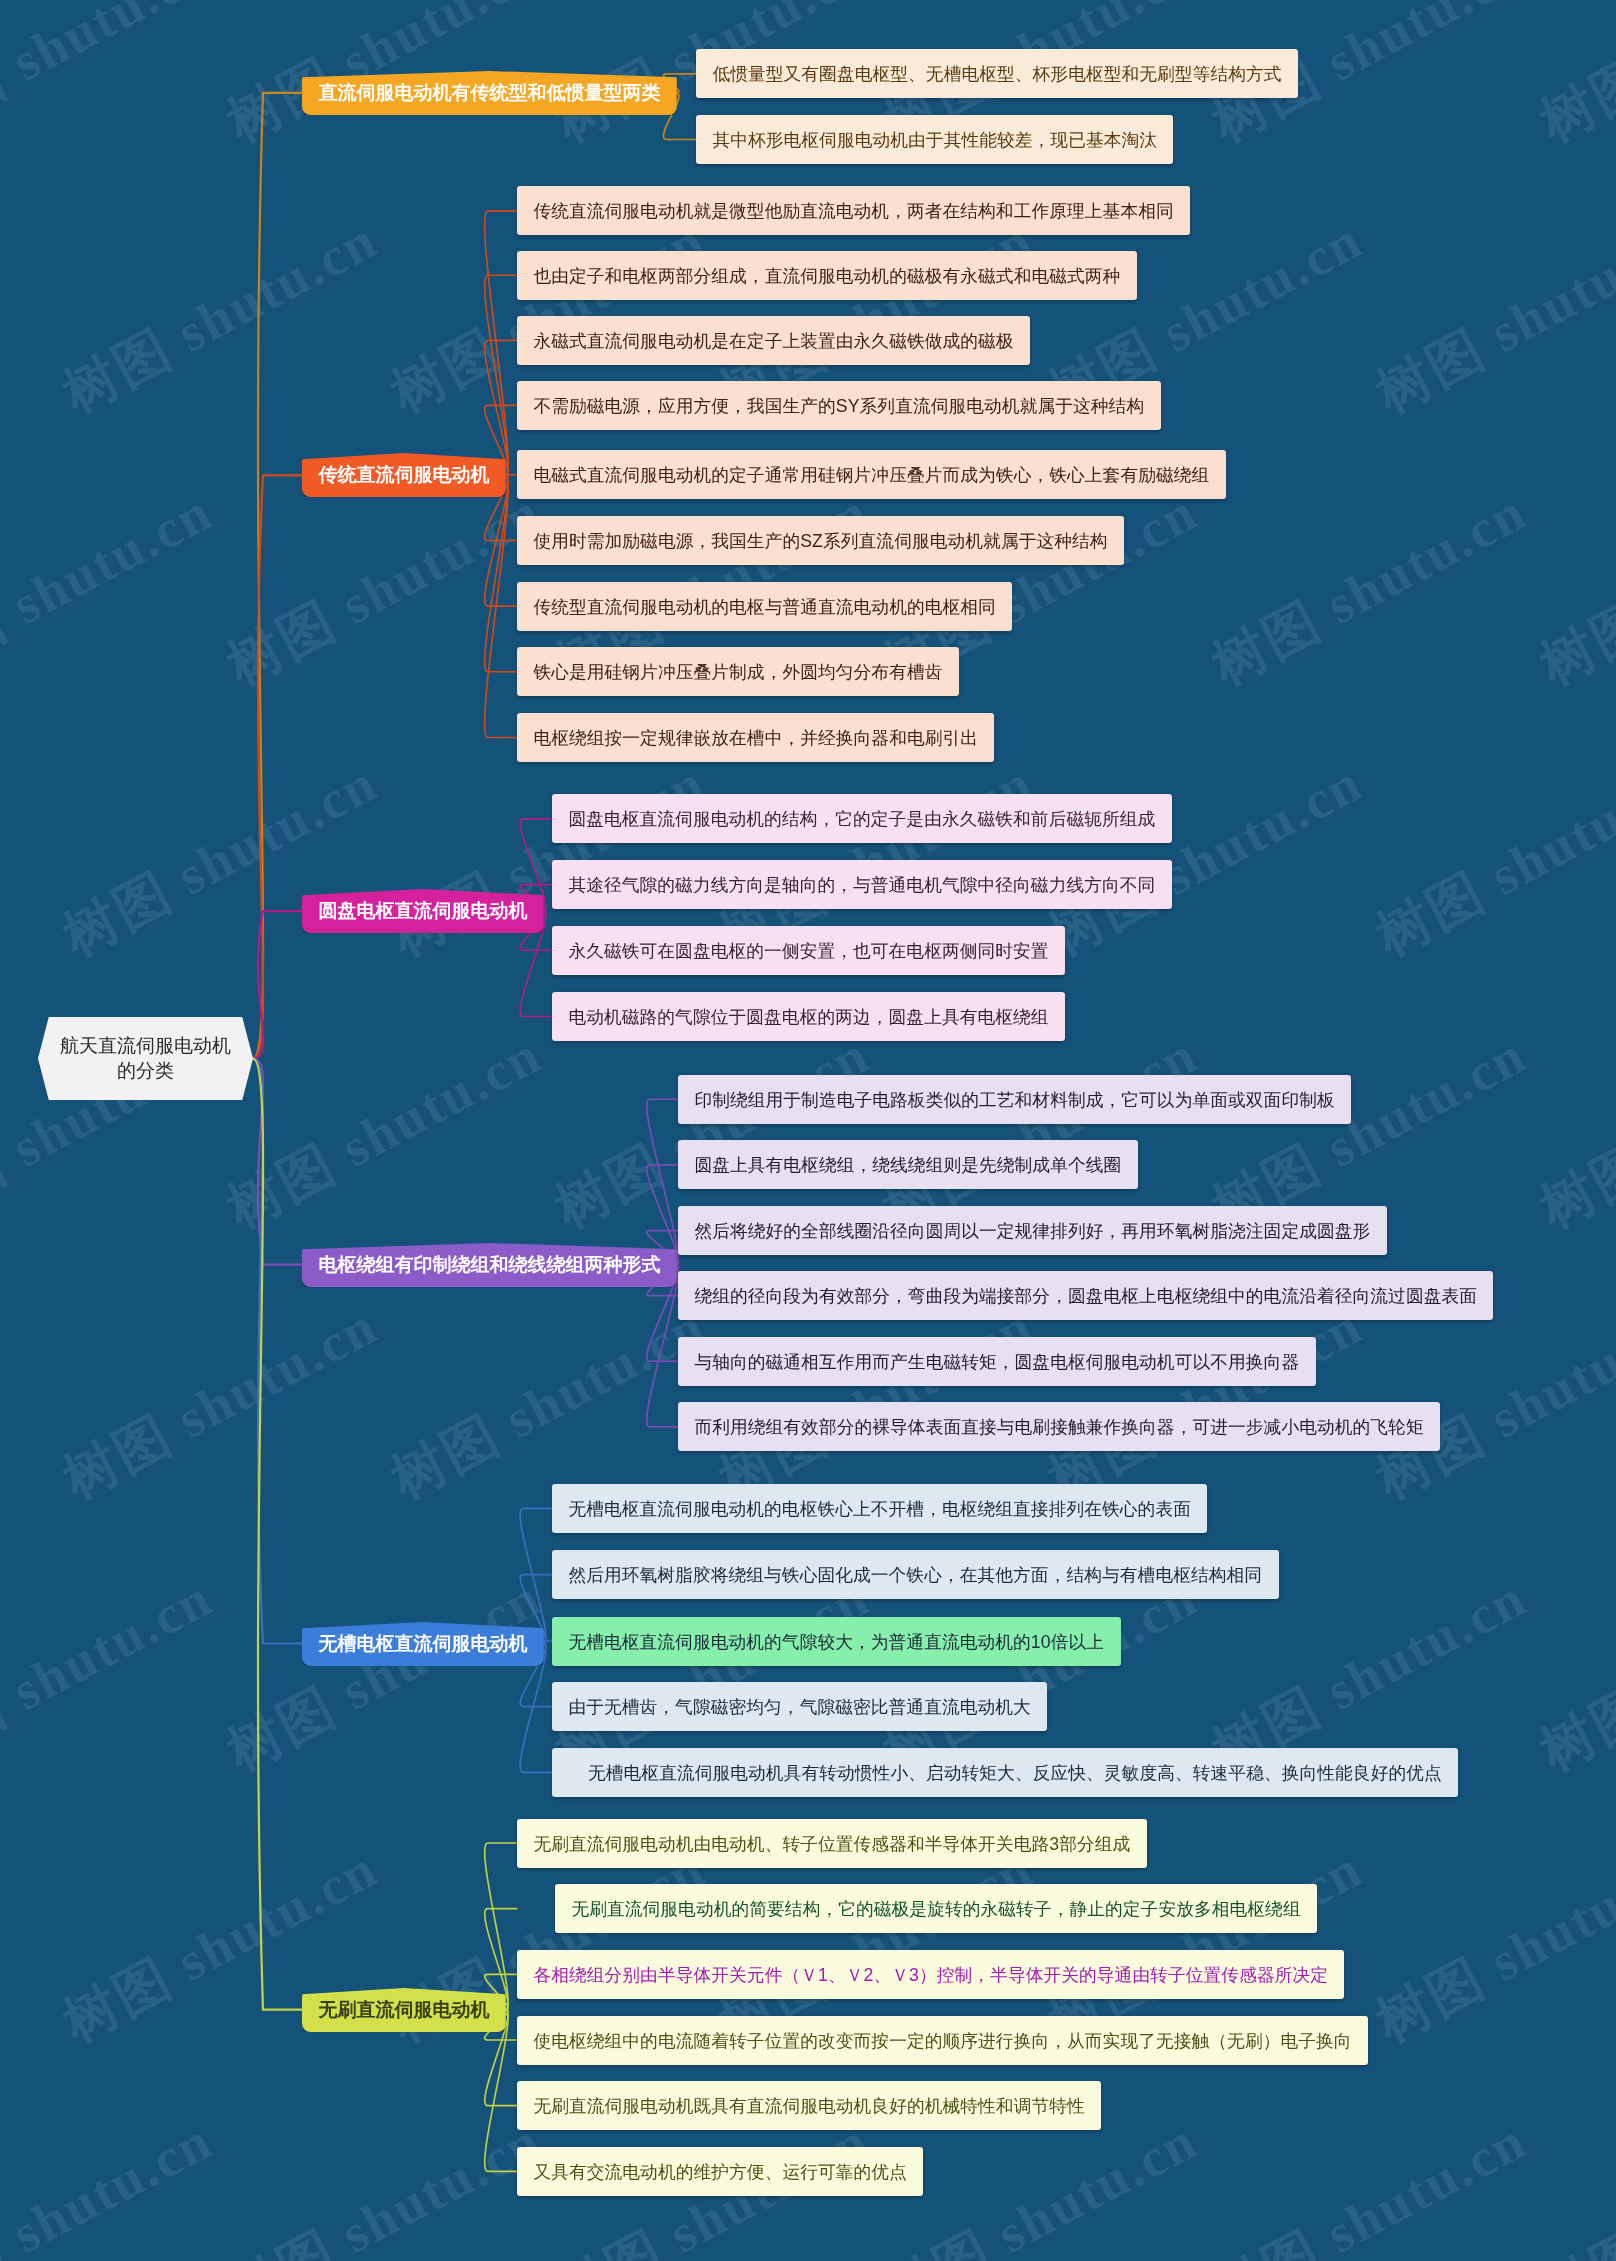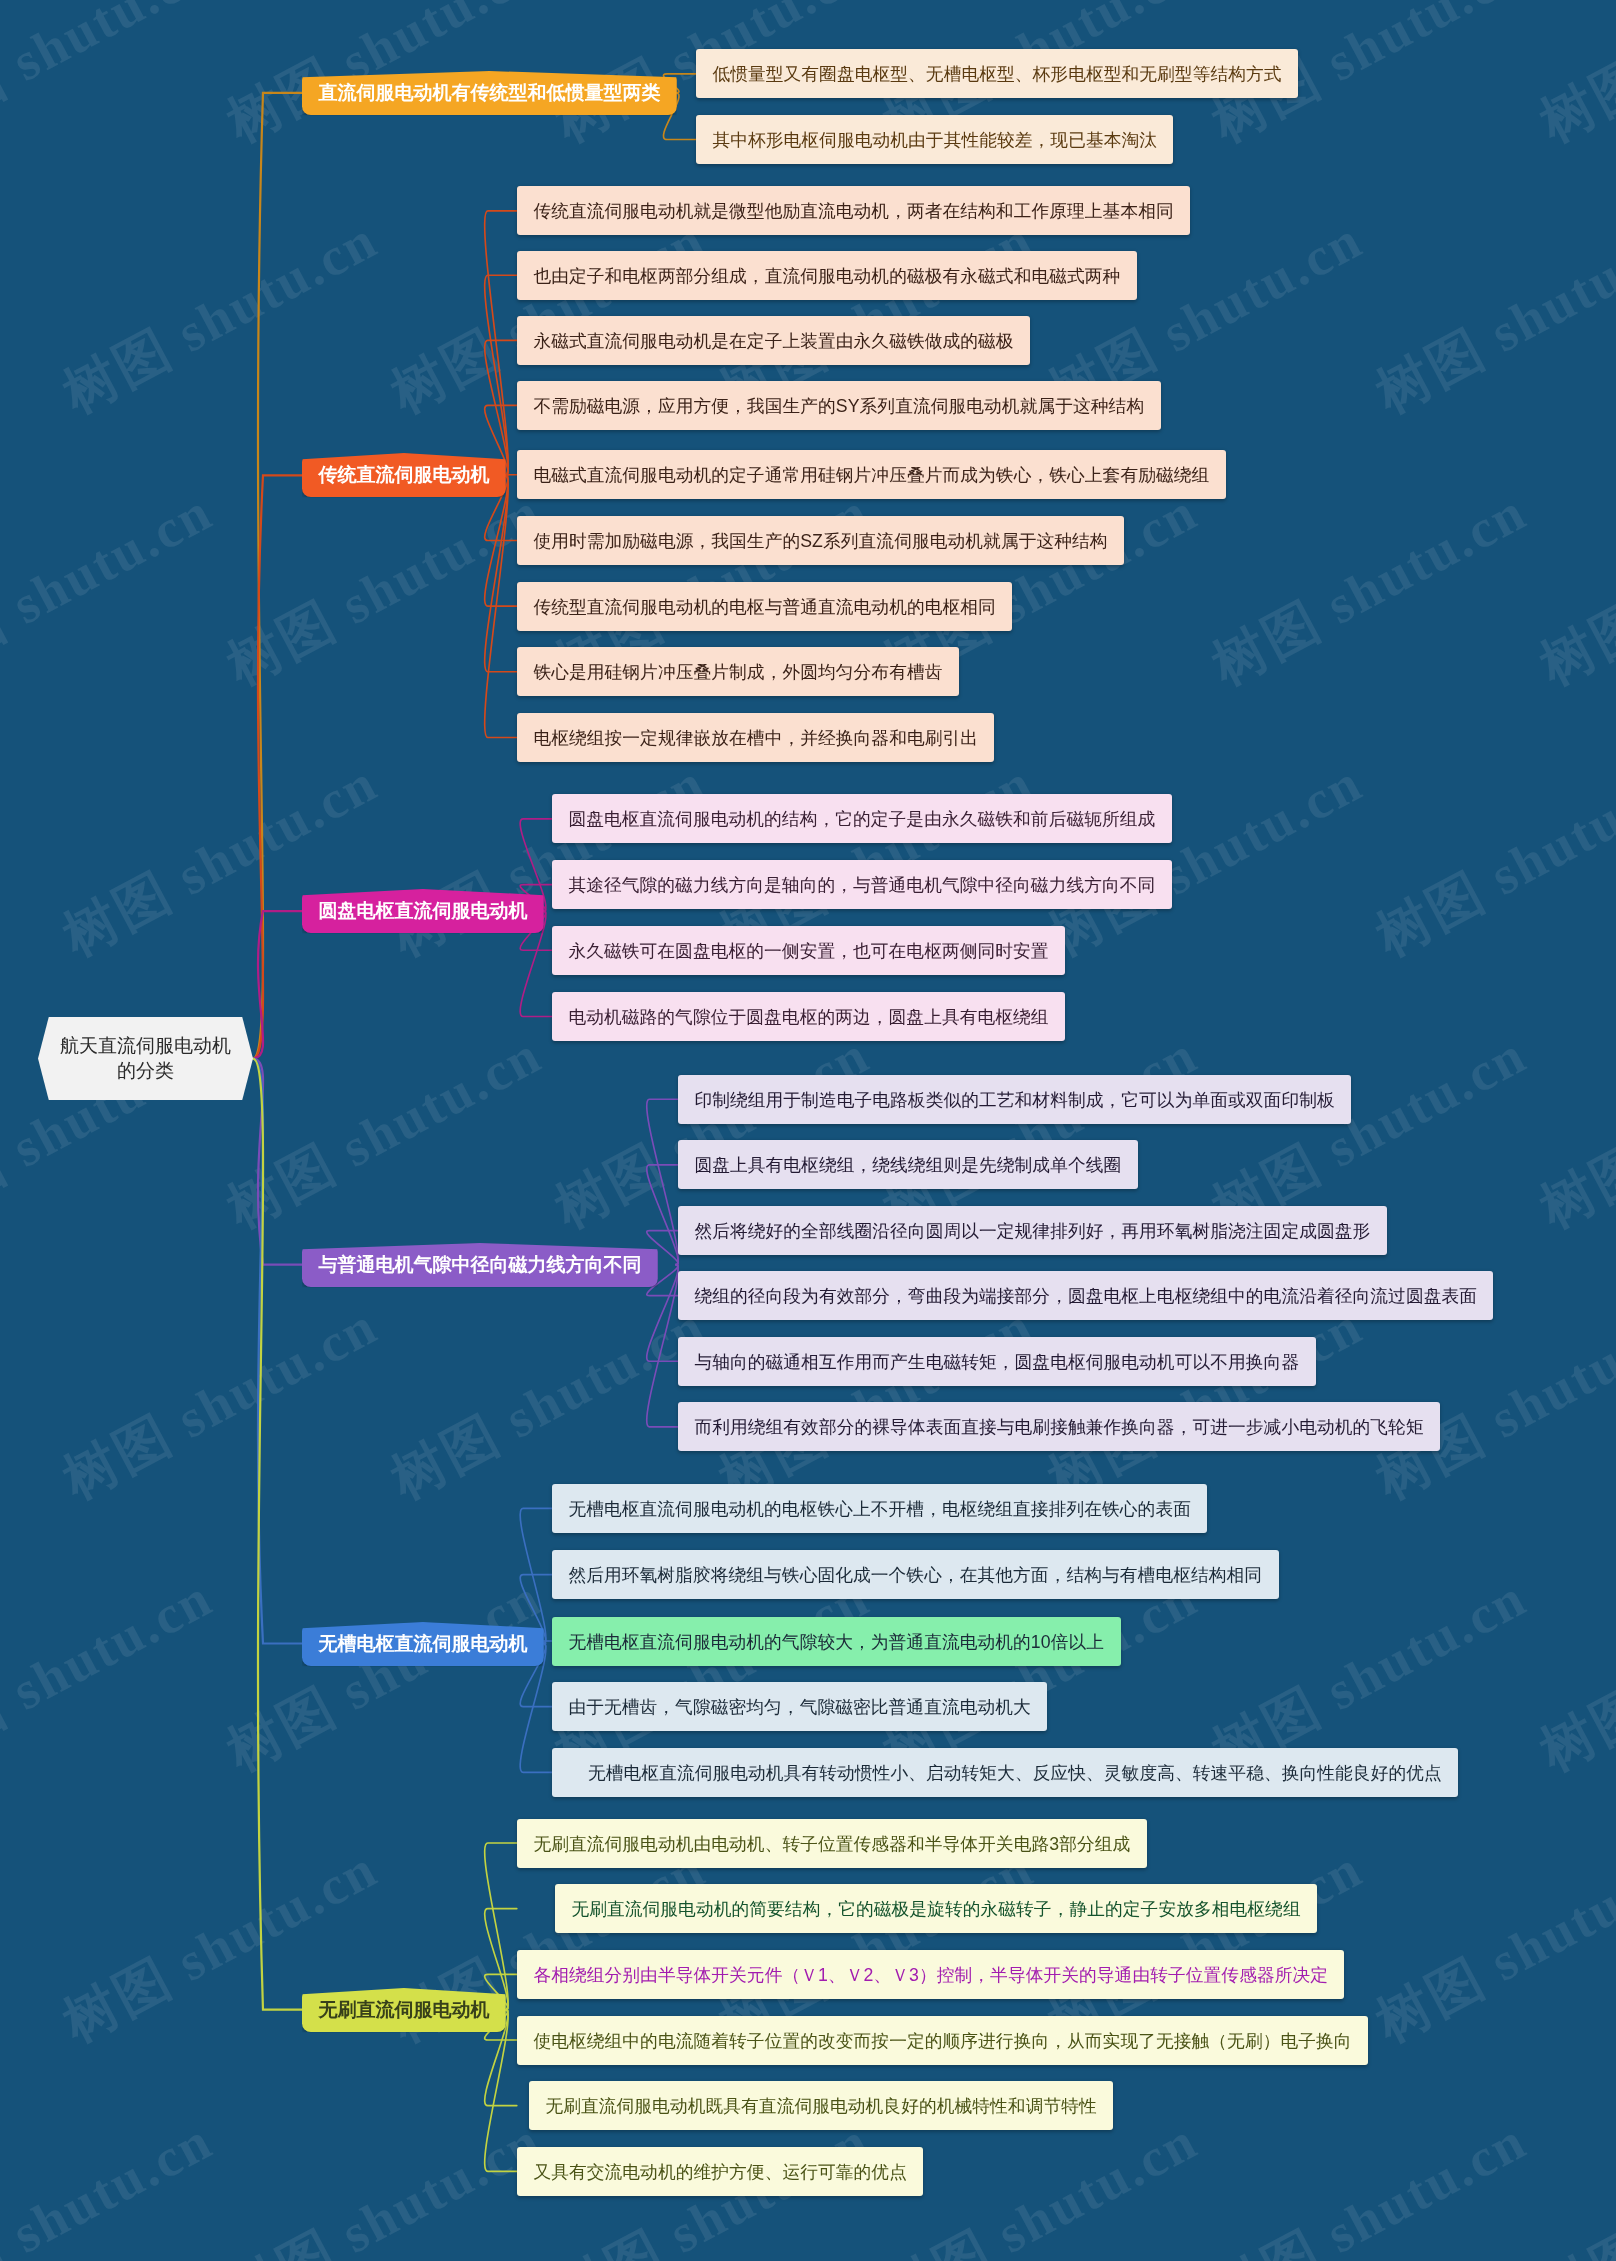--- a/index.html
+++ b/index.html
@@ -265,36 +265,36 @@
       <div class="node leaf" style="left: 517px; top: 450px; background: rgb(251, 224, 208); color: rgb(59, 34, 24);">电磁式直流伺服电动机的定子通常用硅钢片冲压叠片而成为铁心，铁心上套有励磁绕组</div>
       <div class="node leaf" style="left: 517px; top: 516px; background: rgb(251, 224, 208); color: rgb(59, 34, 24);">使用时需加励磁电源，我国生产的SZ系列直流伺服电动机就属于这种结构</div>
       <div class="node leaf" style="left: 517px; top: 582px; background: rgb(251, 224, 208); color: rgb(59, 34, 24);">传统型直流伺服电动机的电枢与普通直流电动机的电枢相同</div>
       <div class="node leaf" style="left: 517px; top: 647px; background: rgb(251, 224, 208); color: rgb(59, 34, 24);">铁心是用硅钢片冲压叠片制成，外圆均匀分布有槽齿</div>
       <div class="node leaf" style="left: 517px; top: 713px; background: rgb(251, 224, 208); color: rgb(59, 34, 24);">电枢绕组按一定规律嵌放在槽中，并经换向器和电刷引出</div>
       <div class="node branch" style="left: 302px; top: 889px; background: rgb(214, 33, 158); color: rgb(255, 255, 255);">圆盘电枢直流伺服电动机</div>
       <div class="node leaf" style="left: 552px; top: 794px; background: rgb(248, 224, 240); color: rgb(58, 32, 52);">圆盘电枢直流伺服电动机的结构，它的定子是由永久磁铁和前后磁轭所组成</div>
       <div class="node leaf" style="left: 552px; top: 860px; background: rgb(248, 224, 240); color: rgb(58, 32, 52);">其途径气隙的磁力线方向是轴向的，与普通电机气隙中径向磁力线方向不同</div>
       <div class="node leaf" style="left: 552px; top: 926px; background: rgb(248, 224, 240); color: rgb(58, 32, 52);">永久磁铁可在圆盘电枢的一侧安置，也可在电枢两侧同时安置</div>
       <div class="node leaf" style="left: 552px; top: 992px; background: rgb(248, 224, 240); color: rgb(58, 32, 52); text-align: right;">电动机磁路的气隙位于圆盘电枢的两边，圆盘上具有电枢绕组</div>
-      <div class="node branch" style="left: 302px; top: 1243px; background: rgb(139, 92, 199); color: rgb(255, 255, 255);">与普通电机气隙中径向磁力线方向不同</div>
+      <div class="node branch" style="left: 302px; top: 1243px; background: rgb(139, 92, 199); color: rgb(255, 255, 255);">电枢绕组有印制绕组和绕线绕组两种形式</div>
       <div class="node leaf" style="left: 678px; top: 1075px; background: rgb(230, 224, 240); color: rgb(35, 26, 51);">印制绕组用于制造电子电路板类似的工艺和材料制成，它可以为单面或双面印制板</div>
       <div class="node leaf" style="left: 678px; top: 1140px; background: rgb(230, 224, 240); color: rgb(35, 26, 51);">圆盘上具有电枢绕组，绕线绕组则是先绕制成单个线圈</div>
       <div class="node leaf" style="left: 678px; top: 1206px; background: rgb(230, 224, 240); color: rgb(35, 26, 51);">然后将绕好的全部线圈沿径向圆周以一定规律排列好，再用环氧树脂浇注固定成圆盘形</div>
       <div class="node leaf" style="left: 678px; top: 1271px; background: rgb(230, 224, 240); color: rgb(35, 26, 51);">绕组的径向段为有效部分，弯曲段为端接部分，圆盘电枢上电枢绕组中的电流沿着径向流过圆盘表面</div>
       <div class="node leaf" style="left: 678px; top: 1337px; background: rgb(230, 224, 240); color: rgb(35, 26, 51);">与轴向的磁通相互作用而产生电磁转矩，圆盘电枢伺服电动机可以不用换向器</div>
       <div class="node leaf" style="left: 678px; top: 1402px; background: rgb(230, 224, 240); color: rgb(35, 26, 51);">而利用绕组有效部分的裸导体表面直接与电刷接触兼作换向器，可进一步减小电动机的飞轮矩</div>
       <div class="node branch" style="left: 302px; top: 1622px; background: rgb(59, 125, 216); color: rgb(255, 255, 255);">无槽电枢直流伺服电动机</div>
       <div class="node leaf" style="left: 552px; top: 1484px; background: rgb(221, 232, 240); color: rgb(27, 42, 56);">无槽电枢直流伺服电动机的电枢铁心上不开槽，电枢绕组直接排列在铁心的表面</div>
       <div class="node leaf" style="left: 552px; top: 1550px; background: rgb(221, 232, 240); color: rgb(27, 42, 56);">然后用环氧树脂胶将绕组与铁心固化成一个铁心，在其他方面，结构与有槽电枢结构相同</div>
       <div class="node leaf" style="left: 552px; top: 1617px; background: #86efac; color: rgb(27, 42, 56);">无槽电枢直流伺服电动机的气隙较大，为普通直流电动机的10倍以上</div>
       <div class="node leaf" style="left: 552px; top: 1682px; background: rgb(221, 232, 240); color: rgb(27, 42, 56);">由于无槽齿，气隙磁密均匀，气隙磁密比普通直流电动机大</div>
       <div class="node leaf" style="left: 552px; top: 1748px; background: rgb(221, 232, 240); color: rgb(27, 42, 56); padding-left: 36px;">无槽电枢直流伺服电动机具有转动惯性小、启动转矩大、反应快、灵敏度高、转速平稳、换向性能良好的优点</div>
       <div class="node branch" style="left: 302px; top: 1988px; background: rgb(212, 224, 74); color: rgb(55, 64, 26);">无刷直流伺服电动机</div>
       <div class="node leaf" style="left: 517px; top: 1819px; background: rgb(250, 250, 220); color: rgb(74, 83, 22);">无刷直流伺服电动机由电动机、转子位置传感器和半导体开关电路3部分组成</div>
       <div class="node leaf" style="left: 517px; top: 1884px; background: rgb(250, 250, 220); color: #14532d; margin-left: 38px;">无刷直流伺服电动机的简要结构，它的磁极是旋转的永磁转子，静止的定子安放多相电枢绕组</div>
       <div class="node leaf" style="left: 517px; top: 1950px; background: rgb(250, 250, 220); color: #a21caf;">各相绕组分别由半导体开关元件（Ｖ1、Ｖ2、Ｖ3）控制，半导体开关的导通由转子位置传感器所决定</div>
       <div class="node leaf" style="left: 517px; top: 2016px; background: rgb(250, 250, 220); color: rgb(74, 83, 22);">使电枢绕组中的电流随着转子位置的改变而按一定的顺序进行换向，从而实现了无接触（无刷）电子换向</div>
-      <div class="node leaf" style="left: 517px; top: 2081px; background: rgb(250, 250, 220); color: rgb(74, 83, 22); margin-left: 12px;">无刷直流伺服电动机既具有直流伺服电动机良好的机械特性和调节特性</div>
+      <div class="node leaf" style="left: 517px; top: 2081px; background: rgb(250, 250, 220); color: rgb(74, 83, 22);">无刷直流伺服电动机既具有直流伺服电动机良好的机械特性和调节特性</div>
       <div class="node leaf" style="left: 517px; top: 2147px; background: rgb(250, 250, 220); color: rgb(74, 83, 22);">又具有交流电动机的维护方便、运行可靠的优点</div>
     </div>
 
 </div>
 
 
 </body></html>

